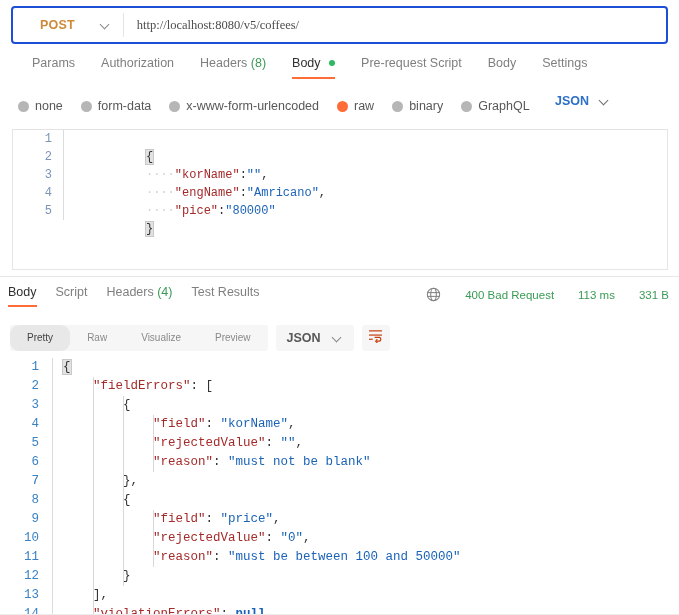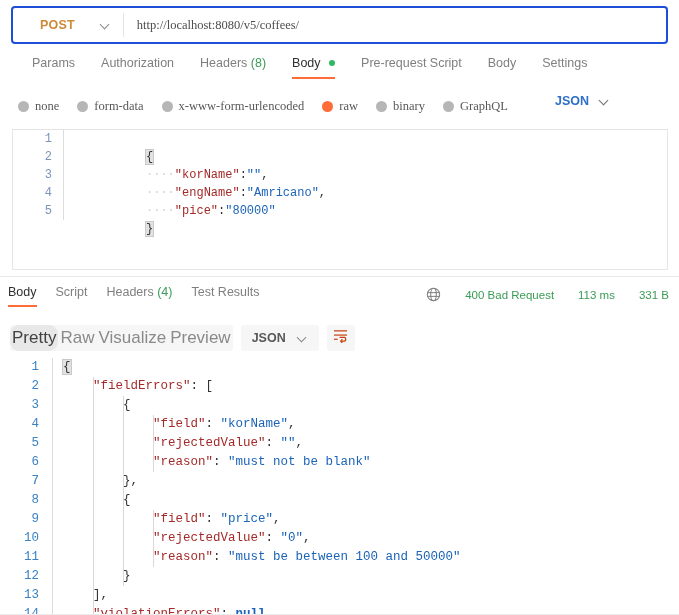--- a/index.html
+++ b/index.html
@@ -63,21 +63,21 @@
   
   .radios {
     position: absolute; left: 18px; top: 94px; height: 24px;
     display: flex; align-items: center; gap: 18px;
   }
   .radio { display: flex; align-items: center; gap: 6px; cursor: pointer; }
   .radio .dot {
     width: 11px; height: 11px; border-radius: 50%; background: #b6b6b6; display:block;
   }
   .radio.sel .dot { background: #ff6c37; }
-  .radio .lbl { font-size: 12.5px; color: #585858; font-family: Liberation Serif, serif; }
+  .radio .lbl { font-size: 12.5px; color: #585858; }
   .jsonsel {
     position:absolute; left: 555px; top: 94px; display:flex; align-items:center; gap:11px;
     cursor:pointer;
   }
   .jsonsel .t { color: #2e6fc7; font-size: 12.5px; font-weight: bold; }
   .jsonsel .chev::before{ border-color:#6f6f6f; }
 
   
   .req-editor {
     position: absolute; left: 12px; top: 129px; width: 656px; height: 141px;
@@ -120,21 +120,21 @@
   .resp-meta {
     position: absolute; right: 10px; top: 287px; display: flex; align-items: center; gap: 24px;
   }
   .resp-meta .stat { color: #3a9b56; font-size: 11.5px; }
   .globe { width: 15px; height: 15px; }
 
   
   .fmt-bar { position: absolute; left: 10px; top: 325px; display:flex; align-items:center; gap: 8px; }
   .seg { display: flex; background: #f6f6f6; border-radius: 3px; overflow: hidden; height: 26px; }
   .seg .si {
-    font-size: 17px; color: #8a8a8a; padding: 0 2px; line-height: 26px; cursor:pointer;border-radius:9px;
+    font-size: 10px; color: #8a8a8a; padding: 0 17px; line-height: 26px; cursor:pointer;border-radius:9px;
   }
   .seg .si.active { background: #e8e8e8; color: #424242; }
   .fmt-dd {
     display:flex; align-items:center; gap: 12px; background:#f6f6f6; border-radius:3px;
     height: 26px; padding: 0 11px; cursor:pointer;
   }
   .fmt-dd .t { font-size: 12.5px; color: #585858; font-weight: bold; }
   .wrapbtn {
     width: 28px; height: 26px; background:#f6f6f6; border-radius:3px;
     display:flex; align-items:center; justify-content:center; cursor:pointer;

